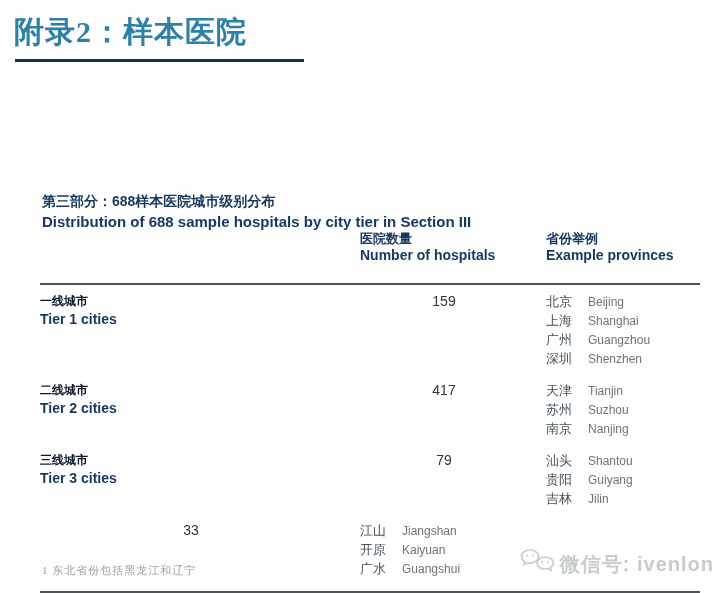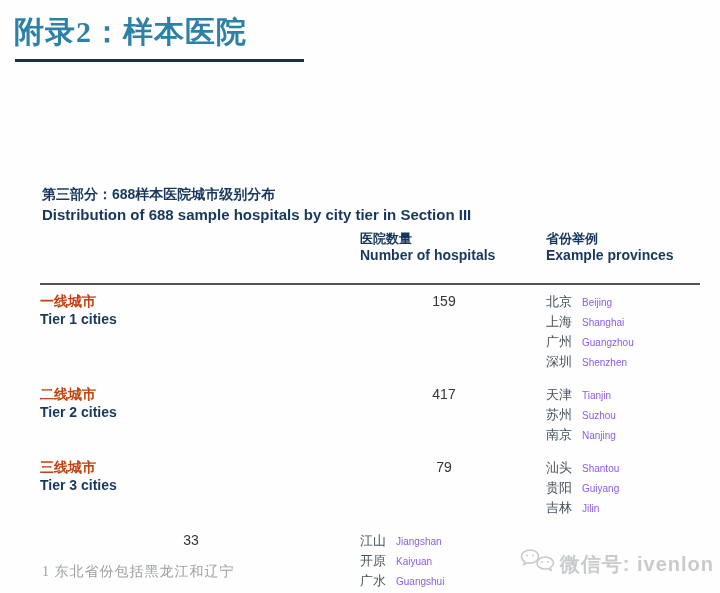--- a/index.html
+++ b/index.html
@@ -3,40 +3,40 @@
 <meta charset="utf-8">
 <style>
   html,body{margin:0;padding:0;}
   body{width:720px;height:593px;background:#f4f6f5;font-family:"Liberation Sans","DejaVu Sans",sans-serif;}
   .page{position:relative;width:720px;height:593px;background:#fdfefd;overflow:hidden;}
 
   .title{position:absolute;left:14px;top:12px;font-family:"Liberation Serif","DejaVu Serif",serif;
          font-size:30px;font-weight:bold;color:#2e81a6;letter-spacing:1px;white-space:nowrap;}
   .title-underline{position:absolute;left:15px;top:59px;width:289px;height:3px;background:#1d2f42;}
 
-  .section{position:absolute;left:42px;top:184px;}
+  .section{position:absolute;left:42px;top:191px;}
   .section .cn{font-size:14px;font-weight:bold;color:#17375e;line-height:20px;}
   .section .en{font-size:15px;font-weight:bold;color:#17375e;line-height:22px;}
 
   .table{position:absolute;left:40px;top:230px;width:660px;}
   .thead{display:grid;grid-template-columns:320px 186px 154px;padding-bottom:19px;border-bottom:2px solid #4f5355;}
   .thead .h-cn{font-size:13px;font-weight:bold;color:#17375e;line-height:17px;}
   .thead .h-en{font-size:14px;font-weight:bold;color:#17375e;line-height:17px;white-space:nowrap;}
   .tbody{padding-top:7px;}
   .row{display:grid;grid-template-columns:320px 186px 154px;margin-bottom:13px;}
-  .tier .cn{font-size:14px;font-weight:bold;color:#c2410c;line-height:18px;}
+  .tier .cn{font-size:12px;font-weight:bold;color:#0f172a;line-height:18px;}
   .tier .en{font-size:14px;font-weight:bold;color:#17375e;line-height:18px;}
   .count{font-size:14px;color:#30363b;text-align:center;padding-right:18px;line-height:18px;}
   .prov-line{line-height:18px;white-space:nowrap;}
   .prov-cn{font-family:"Liberation Serif","DejaVu Serif",serif;font-size:13px;color:#46525c;}
-  .prov-en{font-size:10px;color:#8b5cf6;margin-left:10px;}
+  .prov-en{font-size:12px;color:#737373;margin-left:16px;}
   .bottom-rule{border-top:2px solid #4f5355;margin-top:3px;height:0;}
 
   .footnote{position:absolute;left:42px;top:563px;font-family:"Liberation Serif","DejaVu Serif",serif;
-            font-size:14px;color:#9aa1a6;letter-spacing:1px;}
+            font-size:11px;color:#9aa1a6;letter-spacing:1px;}
   .watermark{position:absolute;right:6px;top:548px;display:flex;align-items:center;gap:4px;opacity:.85;}
   .watermark .wm-text{font-size:20px;font-weight:bold;color:#bfc3c5;letter-spacing:1px;white-space:nowrap;}
 </style>
 </head>
 <body>
 
 <div class="page">
 
   <div class="title">附录2：样本医院</div>
   <div class="title-underline"></div>

